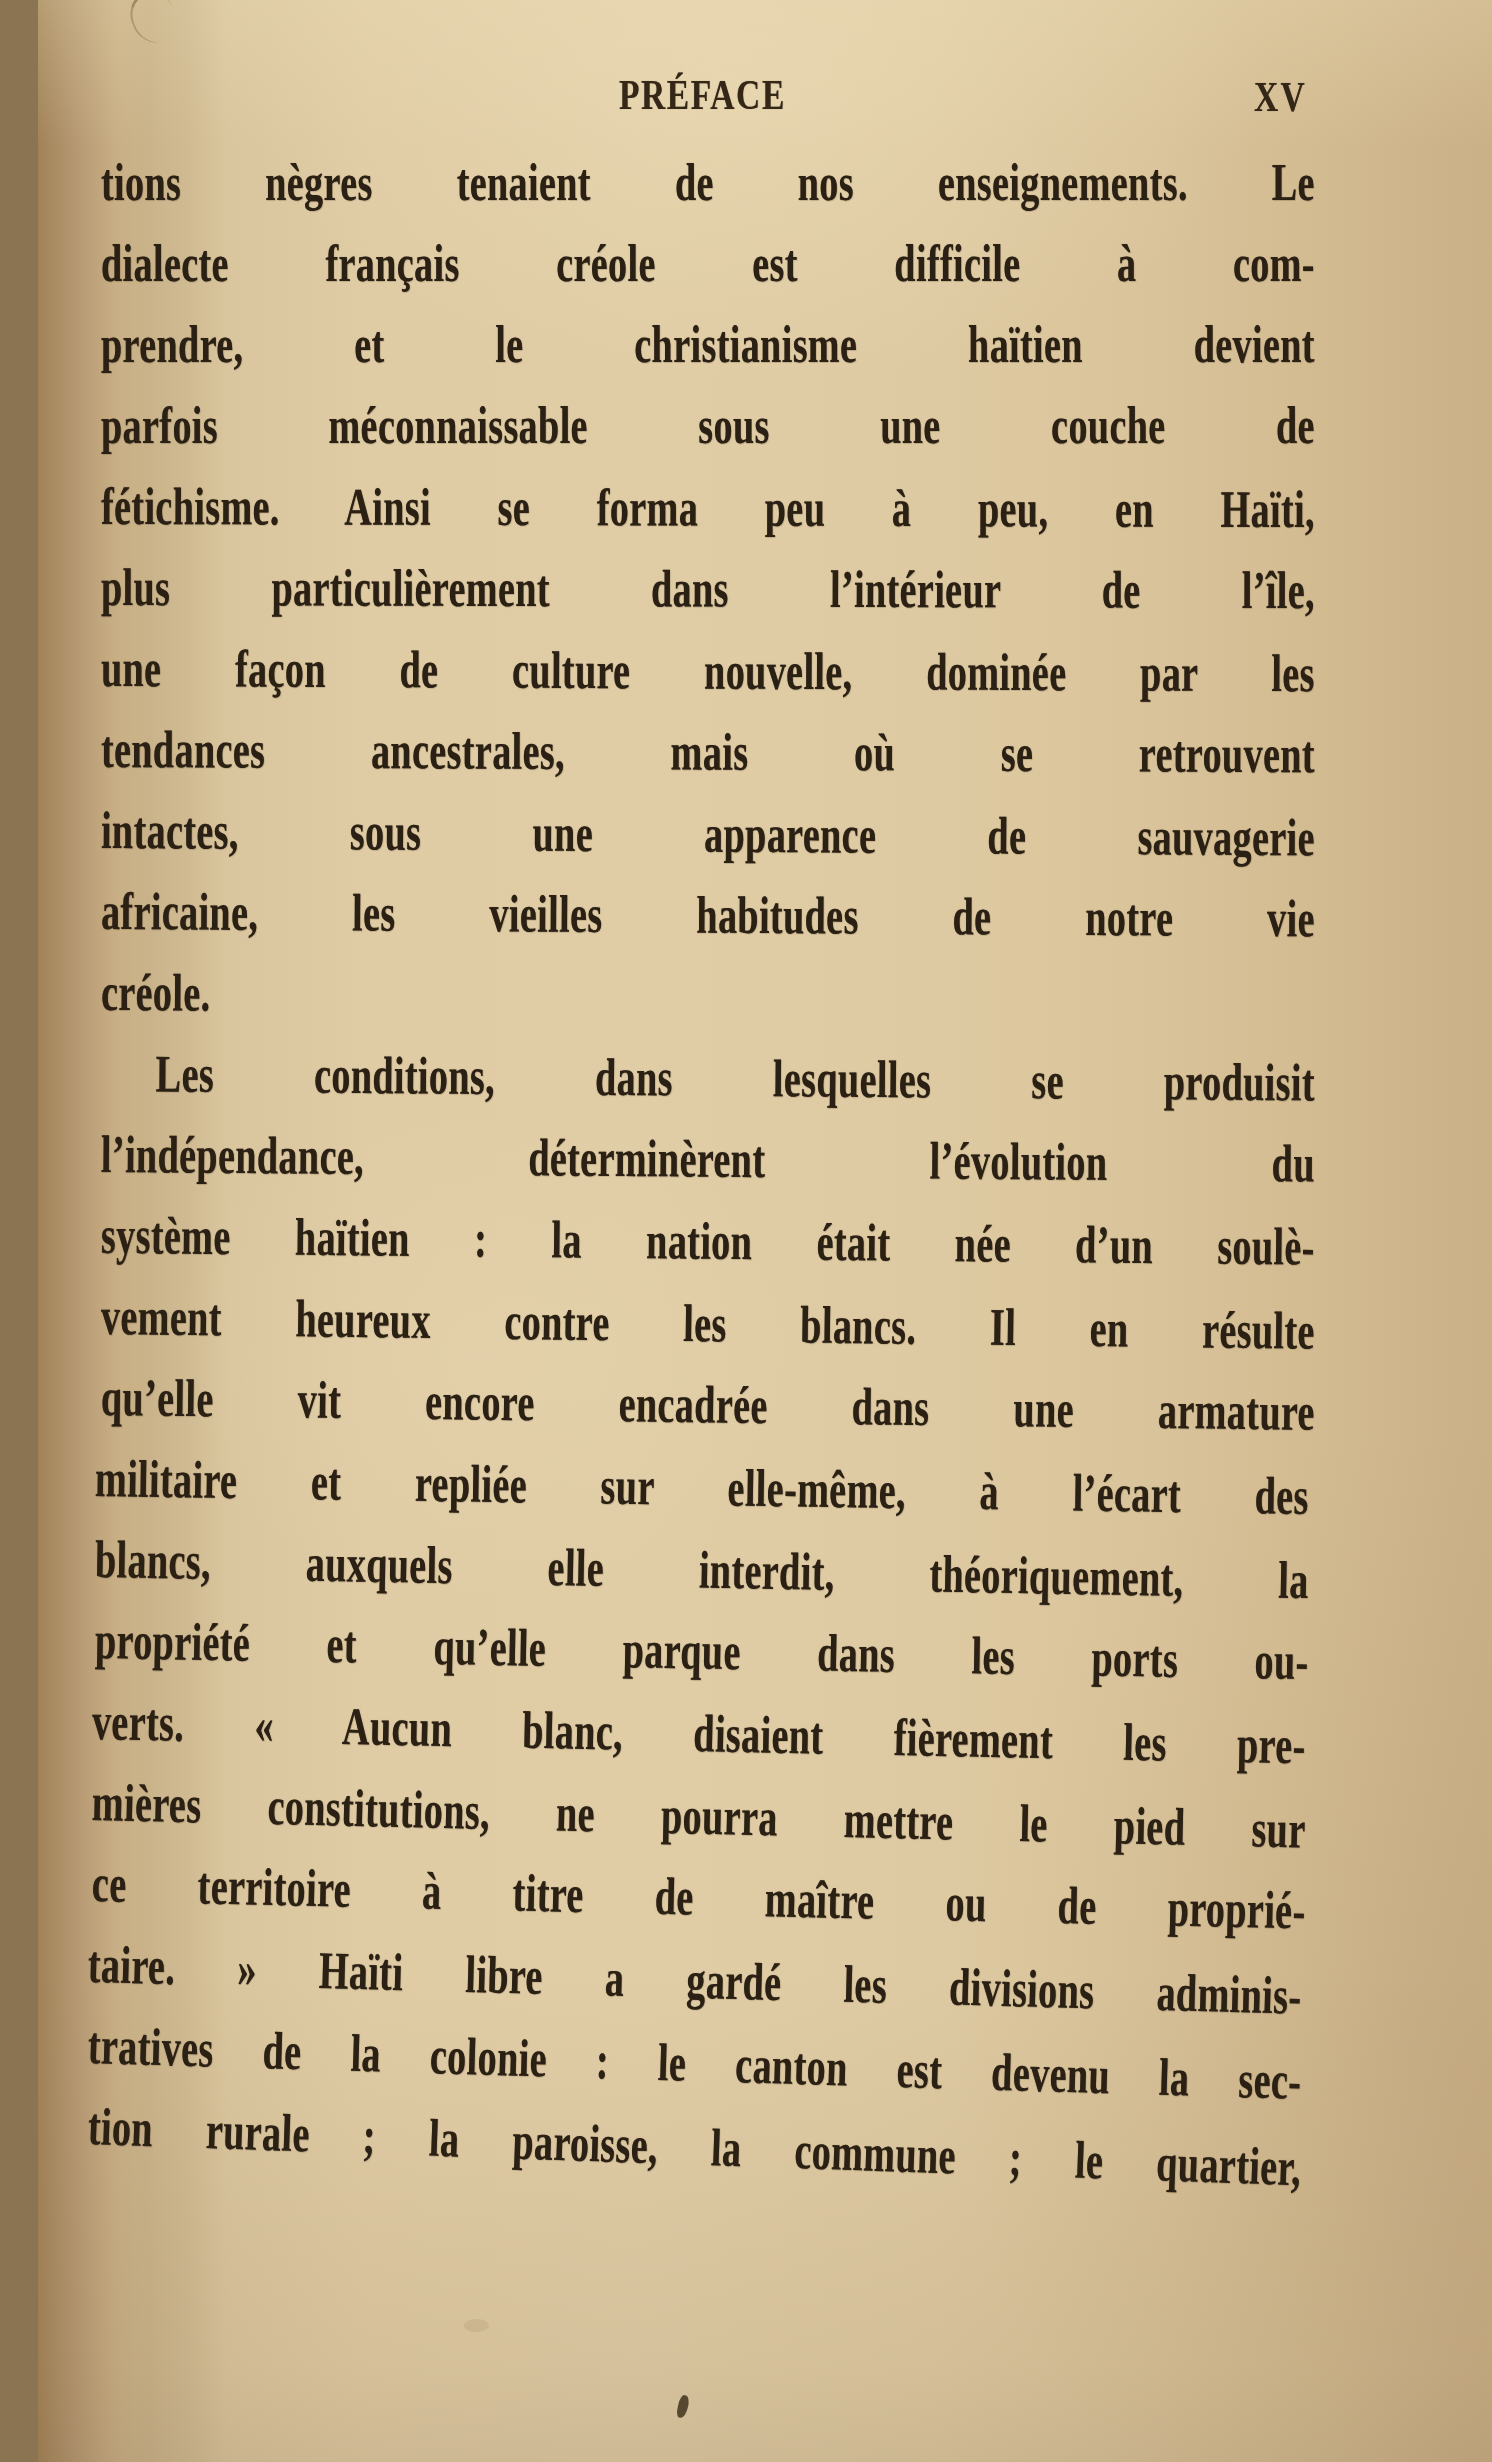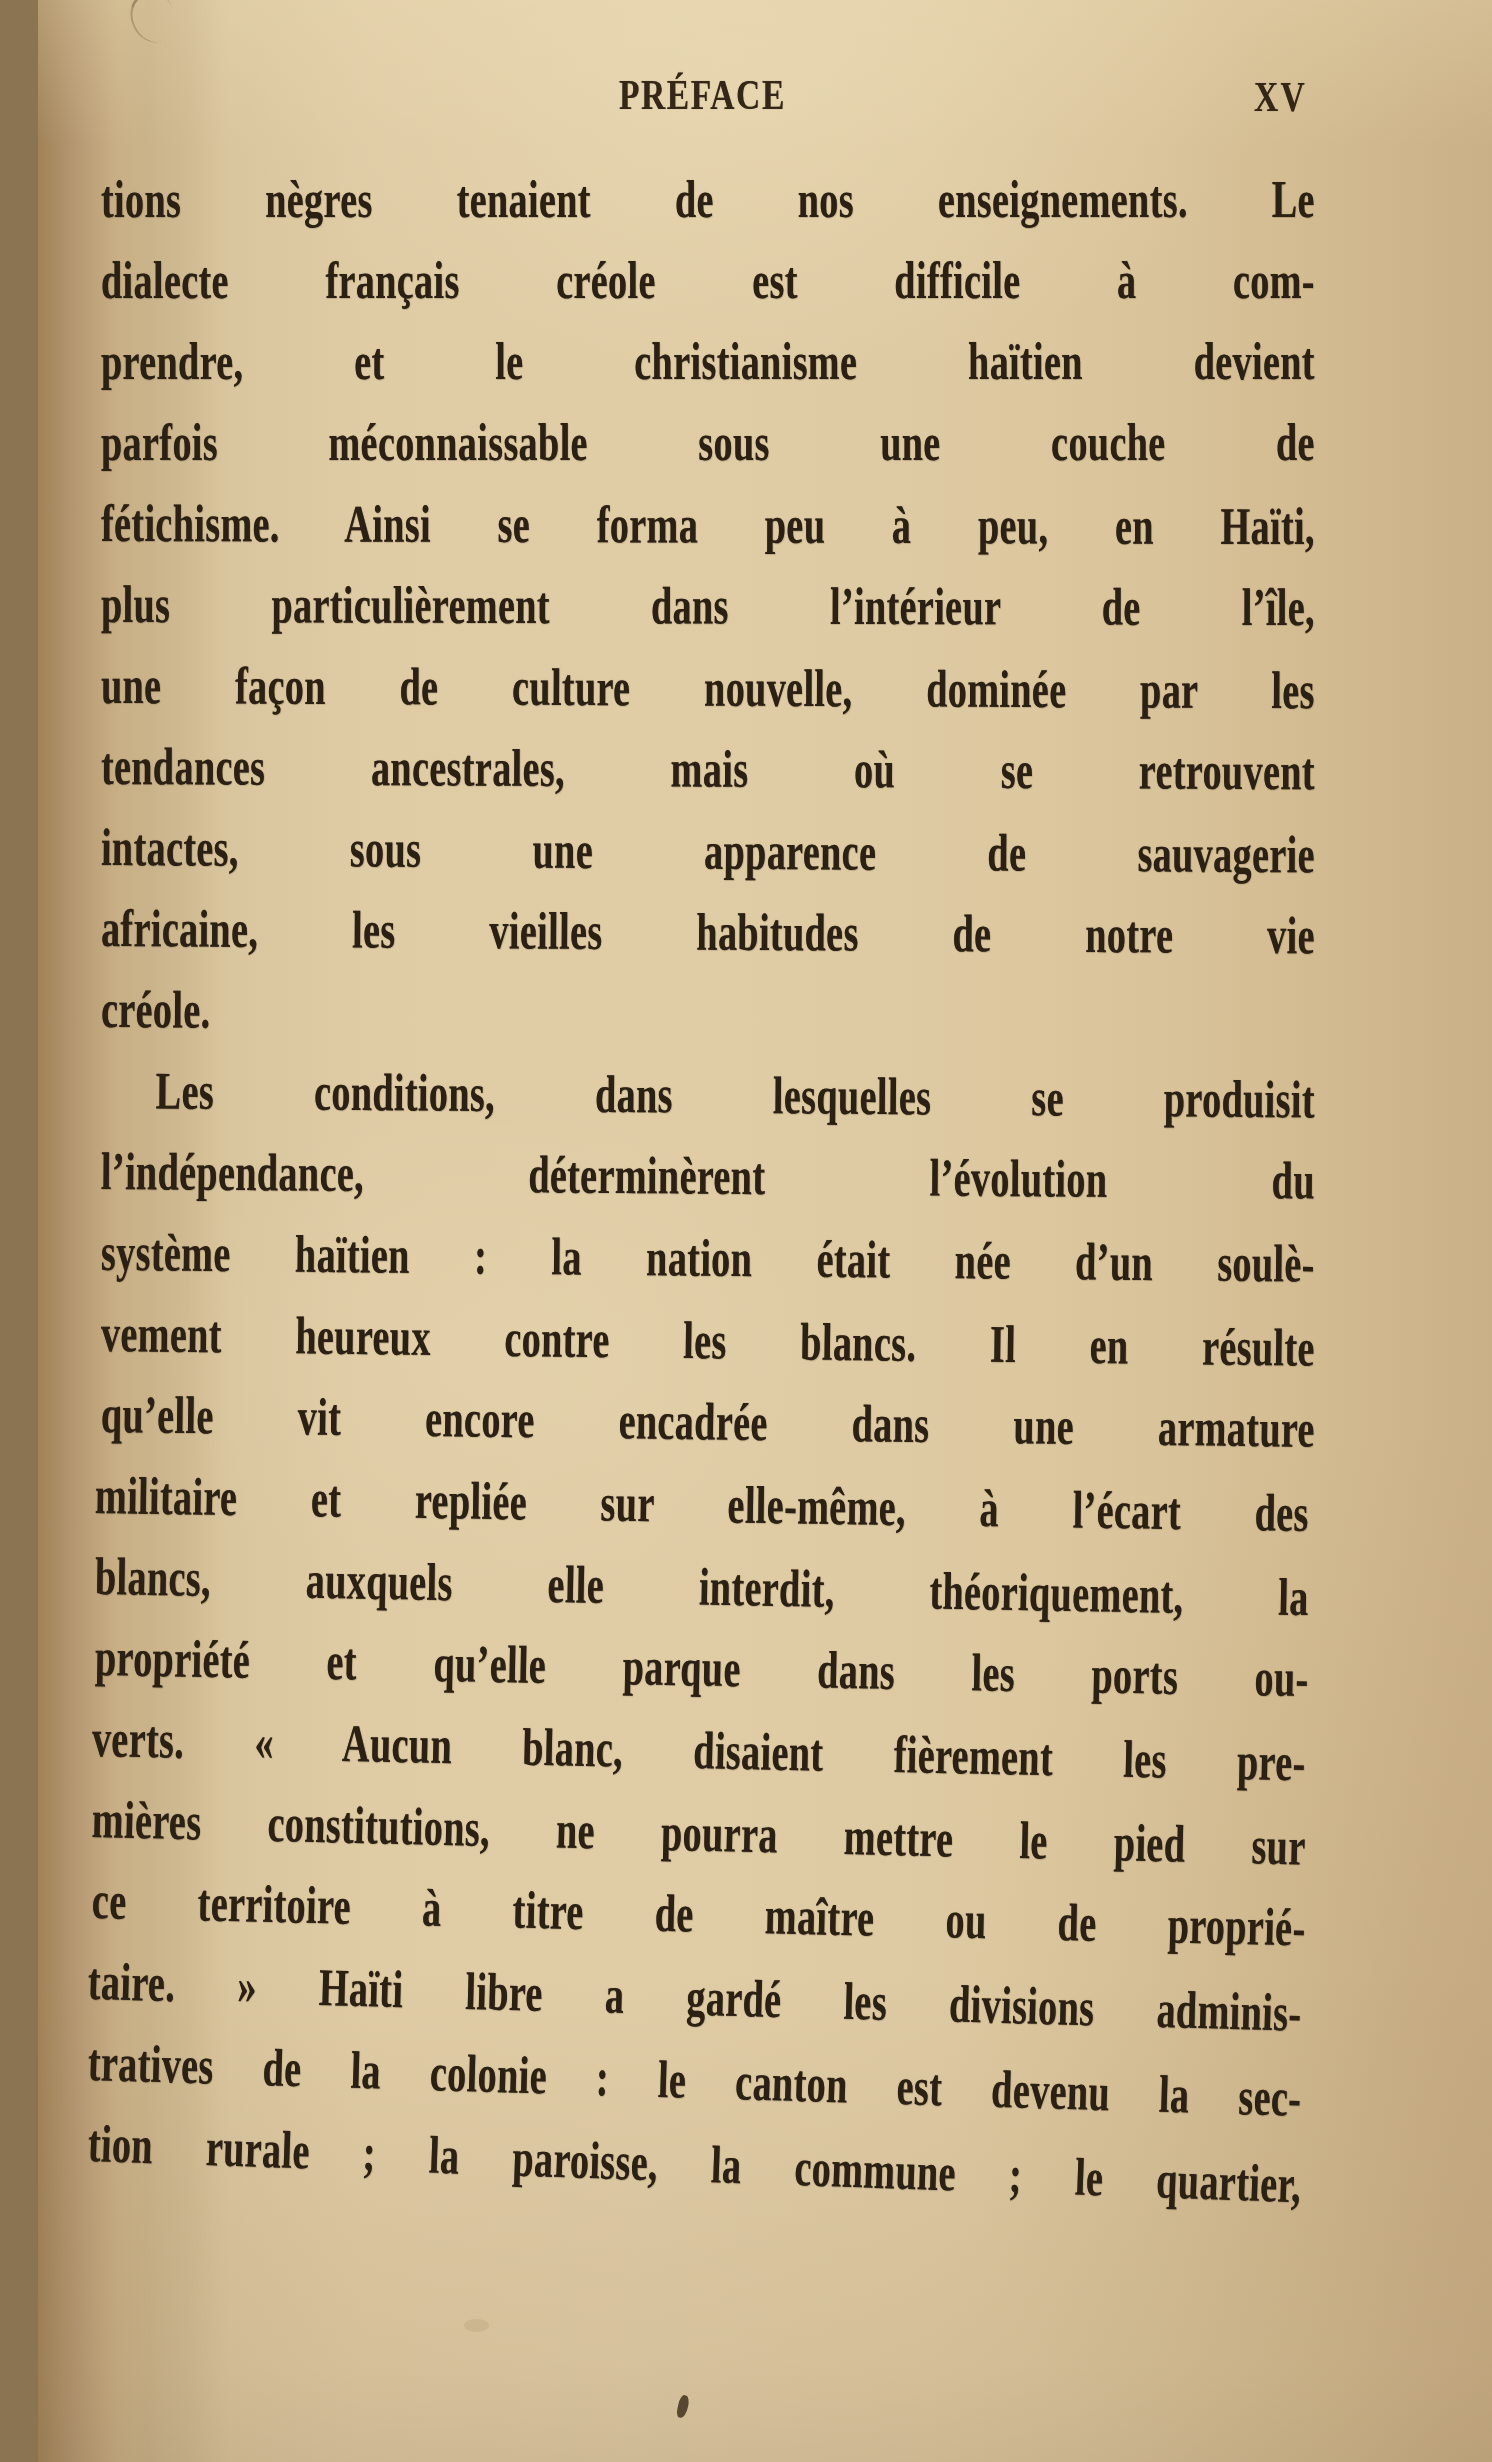--- a/index.html
+++ b/index.html
@@ -29,21 +29,21 @@
   }
   .hdr-folio{
     position:absolute;left:1216px;top:76px;
     font-size:42px;line-height:1;font-weight:bold;
     color:#342718;letter-spacing:2.8px;
     transform:scaleX(0.8);transform-origin:left center;
     text-shadow:0 0 0.9px rgba(50,38,22,0.55);
     white-space:nowrap;
   }
   .textblock{
-    position:absolute;left:63px;top:159px;width:1215px;
+    position:absolute;left:63px;top:142px;width:1215px;
   }
   .line{
     width:1686px;height:81px;
     font-size:53px;line-height:81px;font-weight:bold;
     color:#2b2014;
     letter-spacing:0.5px;
     text-align:justify;
     -moz-text-align-last:justify;
     text-align-last:justify;
     transform-origin:left center;

